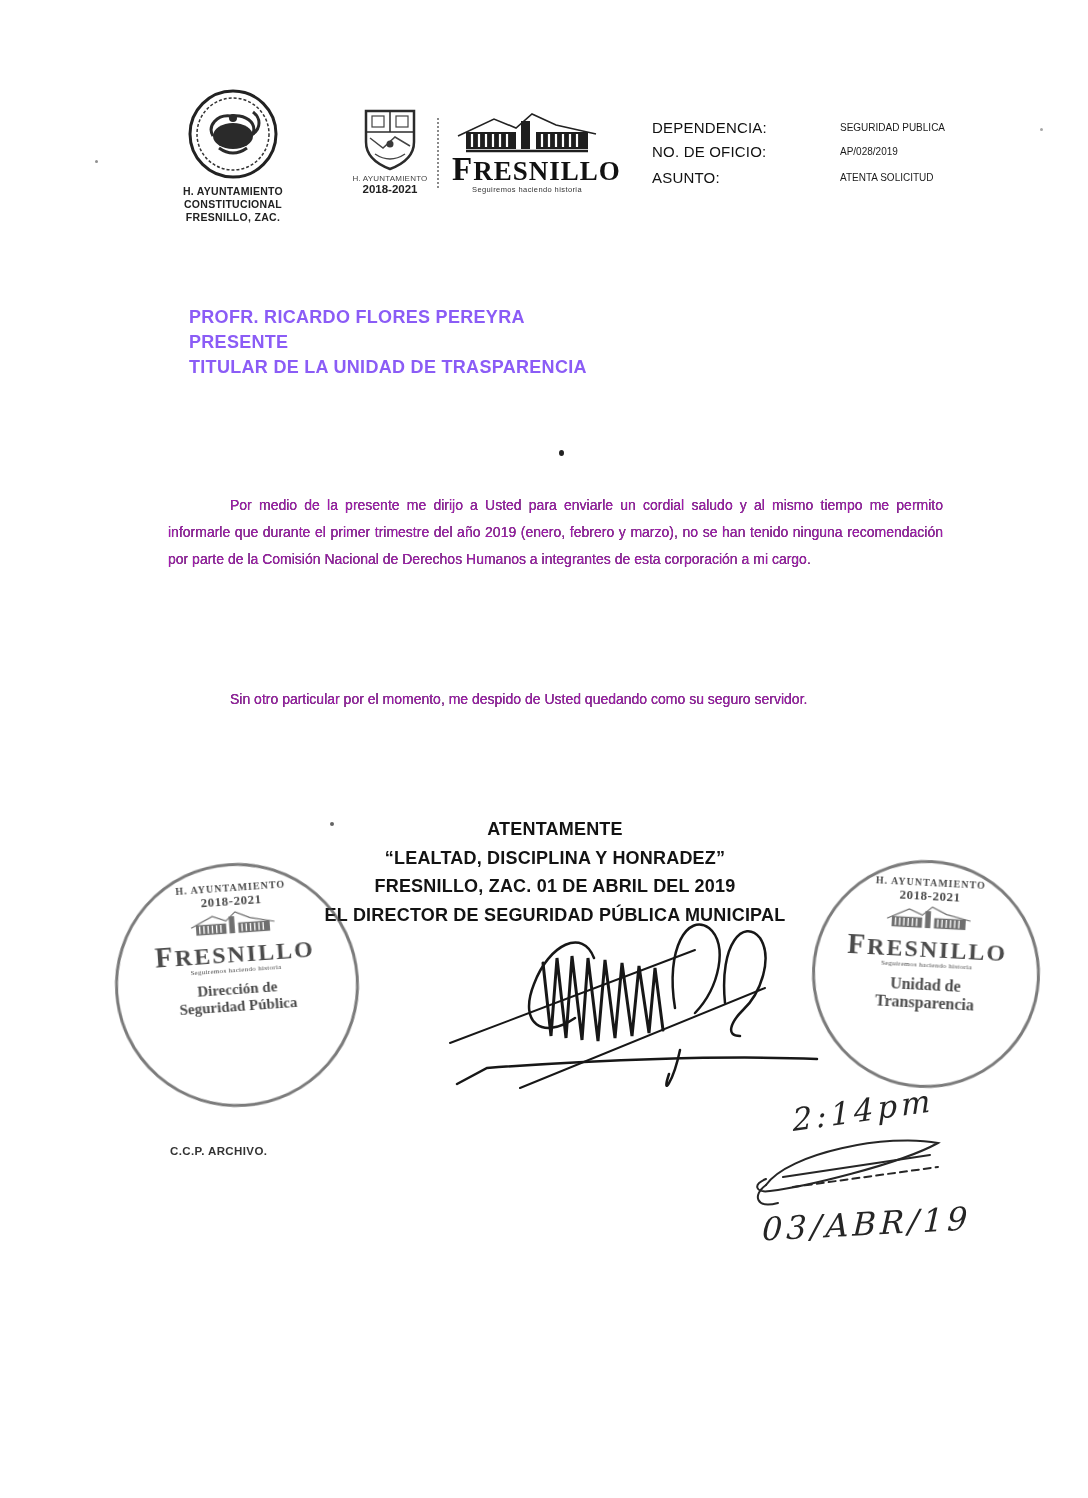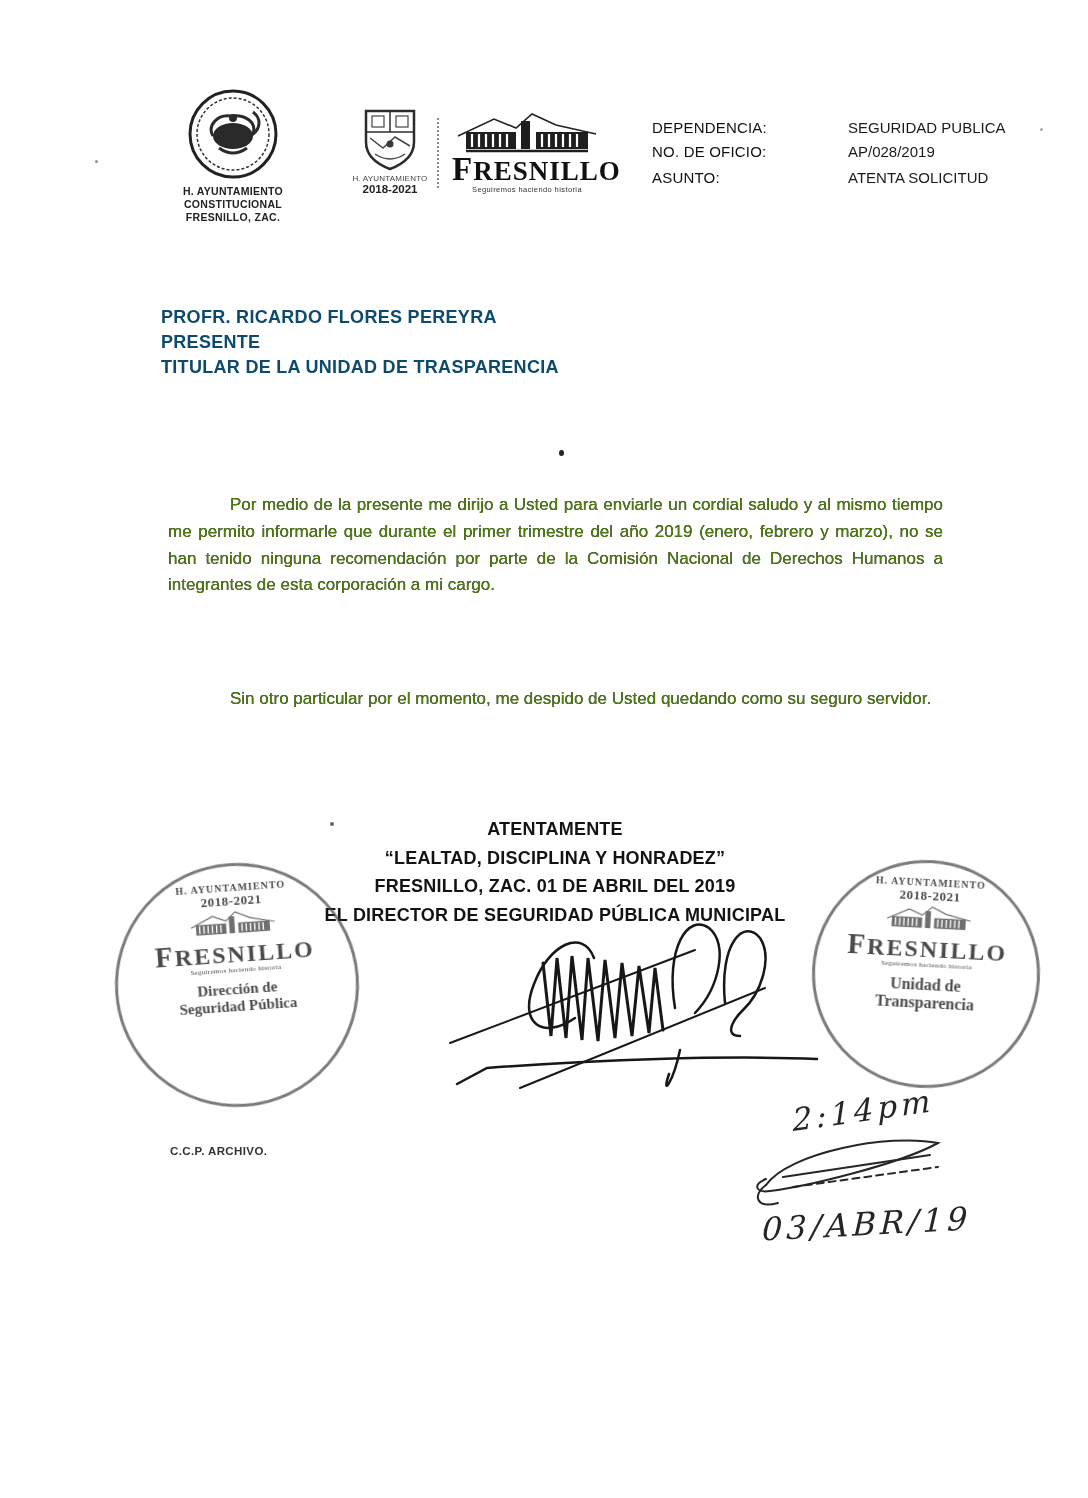--- a/index.html
+++ b/index.html
@@ -16,26 +16,26 @@
   .shield-caption1 { font-size:8px; color:#444; margin-top:2px; letter-spacing:.2px; }
   .shield-caption2 { font-size:11.5px; font-weight:bold; color:#222; }
   .logo-divider { position:absolute; left:437px; top:118px; height:70px; border-left:2px dotted #8a8a8a; }
   .fres-group { position:absolute; left:452px; top:112px; width:150px; text-align:center; }
   .fres-wordmark { font-family:"Liberation Serif", serif; font-size:27px; font-weight:600; letter-spacing:1px; color:#111; line-height:26px; }
   .fres-wordmark::first-letter { font-size:33px; }
   .fres-tagline { font-size:7.5px; color:#333; letter-spacing:.4px; margin-top:1px; }
   .meta-block { position:absolute; left:652px; top:116px; width:380px; }
   .meta-row { display:flex; line-height:23.5px; }
   .meta-row .lbl { width:188px; font-weight:normal; font-size:15px; letter-spacing:.2px; color:#111; }
-  .meta-row .val { font-size:15px; color:#1a1a1a;margin-left:8px; }
+  .meta-row .val { font-size:10px; color:#1a1a1a; }
   .meta-row.gap { margin-top:3px; }
   
-  .addressee { position:absolute; left:161px; top:305px; font-weight:bold; font-size:18px; line-height:25px; letter-spacing:.3px; color:#0c4a6e; }
-  
-  .para { position:absolute; left:168px; width:775px; font-size:17px; line-height:26.8px; text-align:justify; color:#4d7c0f; text-shadow:0 0 .4px #1b1b1b; }
+  .addressee { position:absolute; left:189px; top:305px; font-weight:bold; font-size:18px; line-height:25px; letter-spacing:.3px; color:#8b5cf6; }
+  
+  .para { position:absolute; left:168px; width:775px; font-size:14px; line-height:26.8px; text-align:justify; color:#a21caf; text-shadow:0 0 .4px #1b1b1b; }
   .para.p1 { top:492px; text-indent:62px; }
   .para.p2 { top:686px; text-indent:62px; }
   
   .closing { position:absolute; left:245px; top:815px; width:620px; text-align:center; font-weight:bold; font-size:18px; line-height:28.5px; letter-spacing:.2px; color:#131313; }
   .signer-name { position:absolute; left:285px; top:1066px; width:540px; text-align:center; font-weight:bold; font-size:19px; letter-spacing:.3px; color:#131313; }
   
   .stamp { position:absolute; border-radius:50%; border:3px solid rgba(72,72,72,.72); color:#4c4c4c; text-align:center; filter:blur(.3px); font-family:"Liberation Serif", serif; }
   .stamp-left { left:115px; top:863px; width:244px; height:244px; padding-top:16px; transform:rotate(-4deg); }
   .stamp-right { left:812px; top:860px; width:228px; height:228px; padding-top:14px; transform:rotate(3deg); }
   .stamp .t1 { font-size:10px; font-weight:bold; letter-spacing:1px; }

